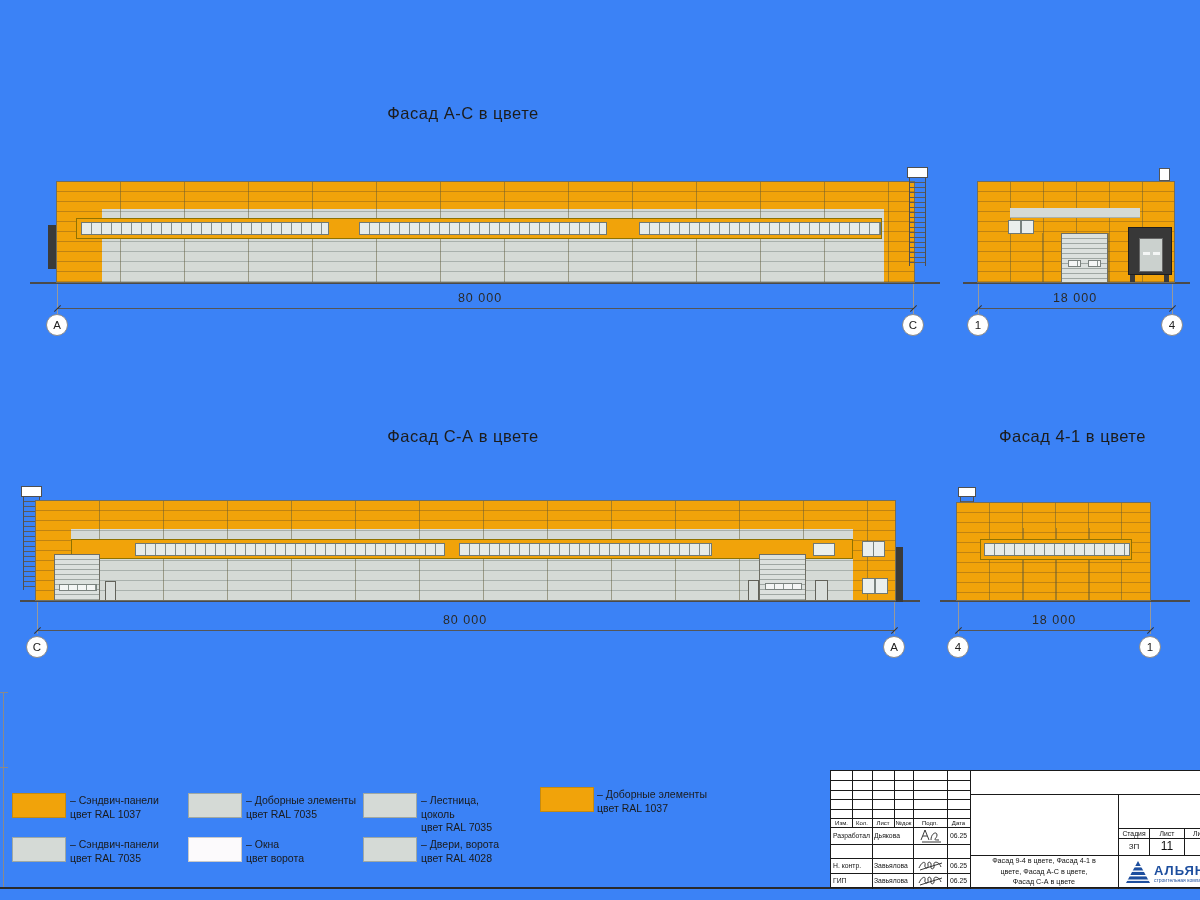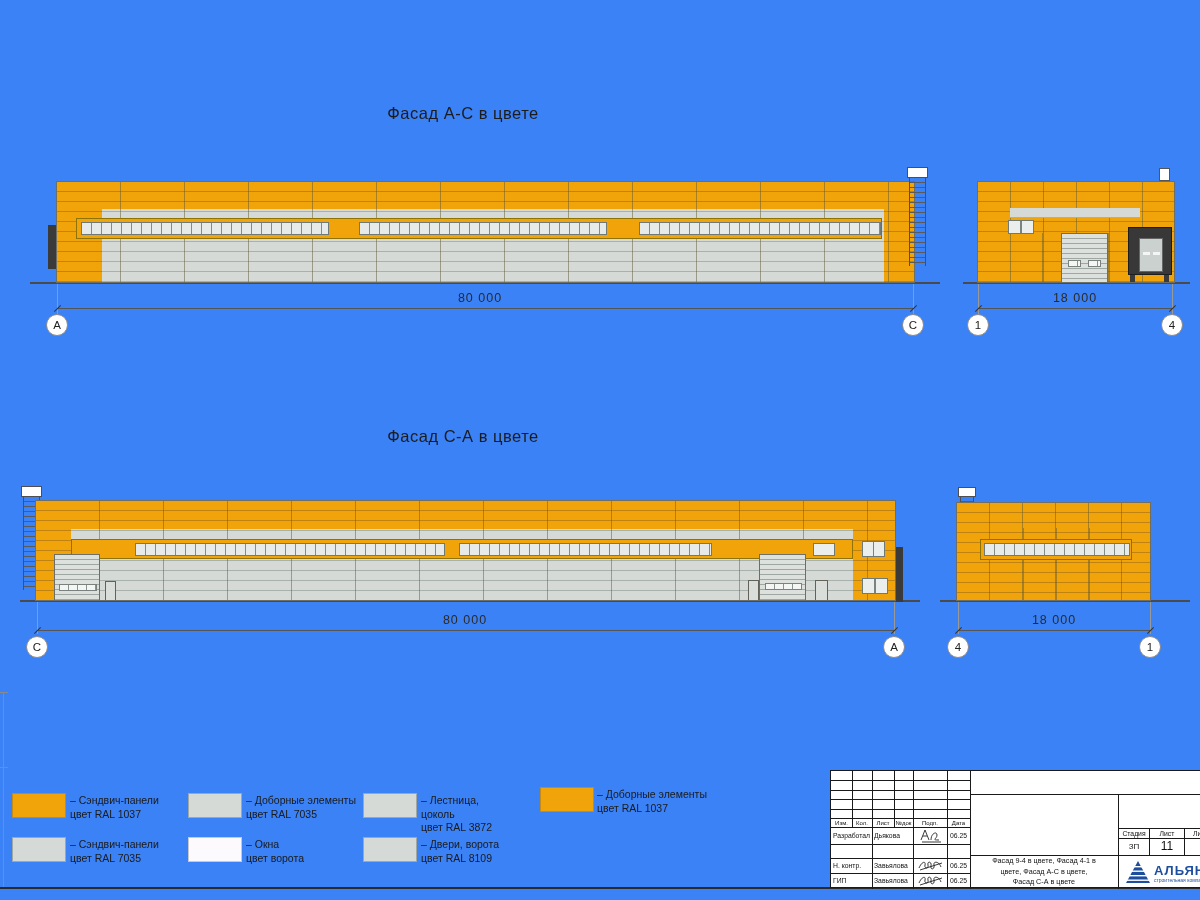--- a/index.html
+++ b/index.html
@@ -46,20 +46,21 @@
   .tbc.left{justify-content:flex-start;text-align:left;}
   .frameln{background:#8A8A8A;}
 </style>
 </head>
 <body>
 
 <div id="sheet">
 
   <div class="abs ftitle" style="left:313px;top:104px;width:300px;">Фасад А-С в цвете</div>
   <div class="abs ftitle" style="left:313px;top:427px;width:300px;">Фасад С-А в цвете</div>
+  <div class="abs ftitle" style="left:950px;top:427px;width:245px;">Фасад 4-1 в цвете</div>
 
   <div class="abs ground" style="left:30px;top:282px;width:910px;height:2px;"></div>
   <div class="abs darkbar" style="left:48px;top:225px;width:9px;height:44px;"></div>
   <div class="abs bldg pg" style="left:56px;top:181px;width:859px;height:102px;">
     <div class="abs po" style="left:0;top:0;width:859px;height:27px;"></div>
     <div class="abs po" style="left:0;top:0;width:45px;height:102px;"></div>
     <div class="abs po" style="left:827px;top:0;width:32px;height:102px;"></div>
     <div class="abs vjo64" style="left:0;top:0;width:859px;height:102px;"></div>
     <div class="abs wband" style="left:19px;top:36px;width:806px;height:21px;">
       <div class="wg" style="left:4px;width:248px;"></div>
@@ -178,24 +179,24 @@
 цвет RAL 7035</div>
   <div class="abs sw sw-gray" style="left:188px;top:793px;"></div>
   <div class="abs leglab" style="left:246px;top:794px;">– Доборные элементы
 цвет RAL 7035</div>
   <div class="abs sw sw-white" style="left:188px;top:837px;"></div>
   <div class="abs leglab" style="left:246px;top:838px;">– Окна
 цвет ворота</div>
   <div class="abs sw sw-gray" style="left:363px;top:793px;"></div>
   <div class="abs leglab" style="left:421px;top:794px;">– Лестница,
 цоколь
-цвет RAL 3872</div>
+цвет RAL 7035</div>
   <div class="abs sw sw-gray" style="left:363px;top:837px;"></div>
   <div class="abs leglab" style="left:421px;top:838px;">– Двери, ворота
-цвет RAL 8109</div>
+цвет RAL 4028</div>
   <div class="abs sw sw-orange" style="left:540px;top:787px;"></div>
   <div class="abs leglab" style="left:597px;top:788px;">– Доборные элементы
 цвет RAL 1037</div>
 
   <div class="abs tb" style="left:830px;top:770px;width:392px;height:118px;">
 
     <div class="tbl" style="left:21px;top:0;width:1px;height:56px;"></div>
     <div class="tbl" style="left:41px;top:0;width:1px;height:118px;"></div>
     <div class="tbl" style="left:63px;top:0;width:1px;height:56px;"></div>
     <div class="tbl" style="left:82px;top:0;width:1px;height:118px;"></div>

